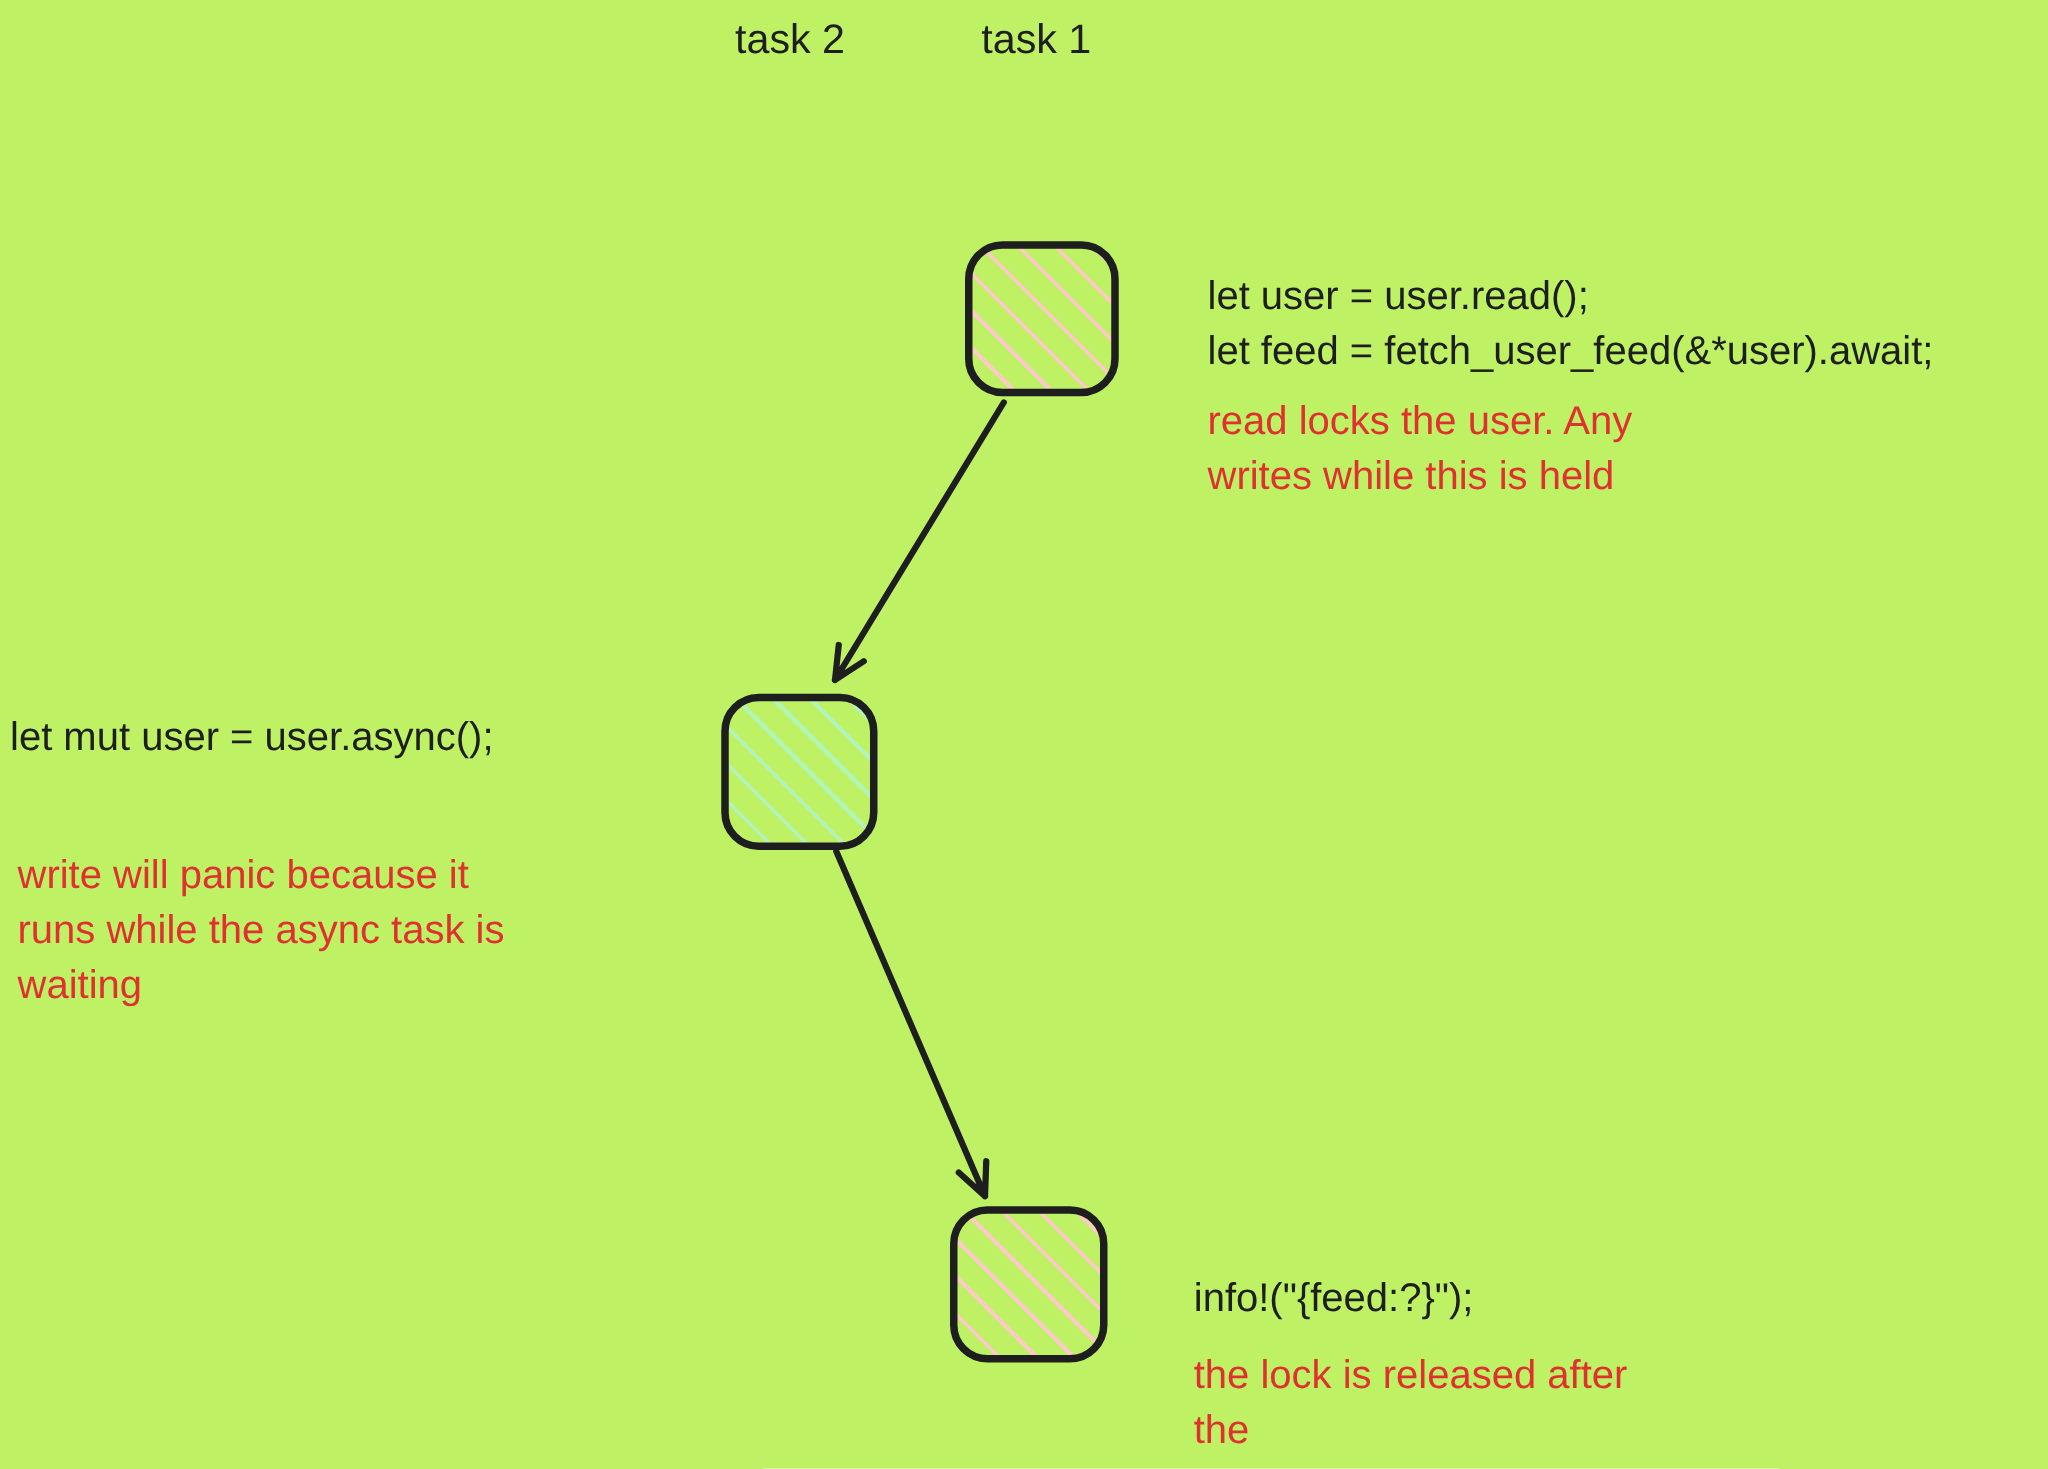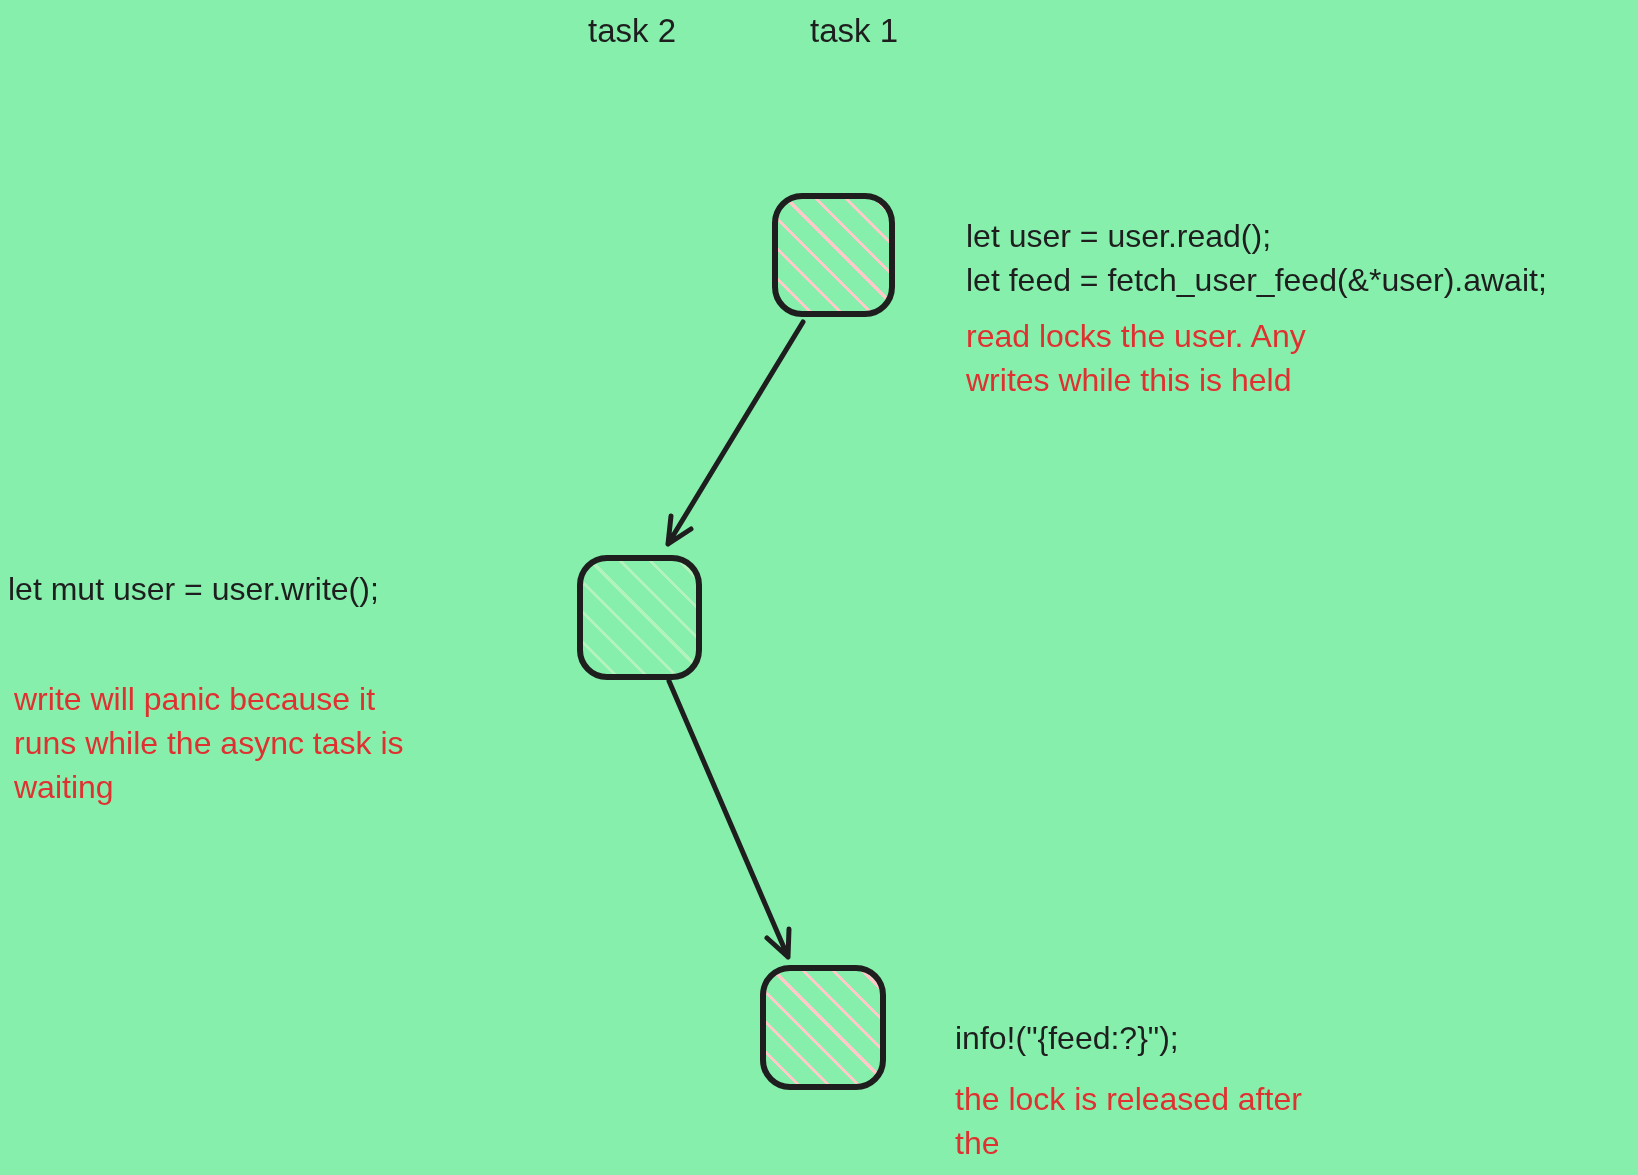--- a/index.html
+++ b/index.html
@@ -4,34 +4,34 @@
 <style>
   html, body {
     margin: 0;
     padding: 0;
     background: #ffffff;
   }
   .canvas {
     position: relative;
     width: 1638px;
     height: 1175px;
-    background: #86efac;
+    background: #bef264;
     overflow: hidden;
     font-family: "Liberation Sans", sans-serif;
   }
 
   
   .hdr {
     position: absolute;
     font-size: 33px;
     color: var(--code-text);
     white-space: nowrap;
   }
   #hdr-task2 { left: 588px; top: 12px; }
-  #hdr-task1 { left: 785px; top: 12px; margin-left: 25px; }
+  #hdr-task1 { left: 785px; top: 12px; }
 
   
   .node {
     position: absolute;
     box-sizing: border-box;
     border: 6px solid var(--stroke);
     border-radius: 30px;
   }
   .node.red {
     background: repeating-linear-gradient(45deg,
@@ -105,21 +105,21 @@
     <div>let user = user.read();</div>
     <div>let feed = fetch_user_feed(&amp;*user).await;</div>
   </div>
 
   <div class="tblock note" id="top-right-note">
     <div>read locks the user. Any</div>
     <div>writes while this is held</div>
   </div>
 
   <div class="tblock code" id="left-code">
-    <div>let mut user = user.write();</div>
+    <div>let mut user = user.async();</div>
   </div>
 
   <div class="tblock note" id="left-note">
     <div>write will panic because it</div>
     <div>runs while the async task is</div>
     <div>waiting</div>
   </div>
 
   <div class="tblock code" id="bottom-right-code">
     <div>info!("{feed:?}");</div>

